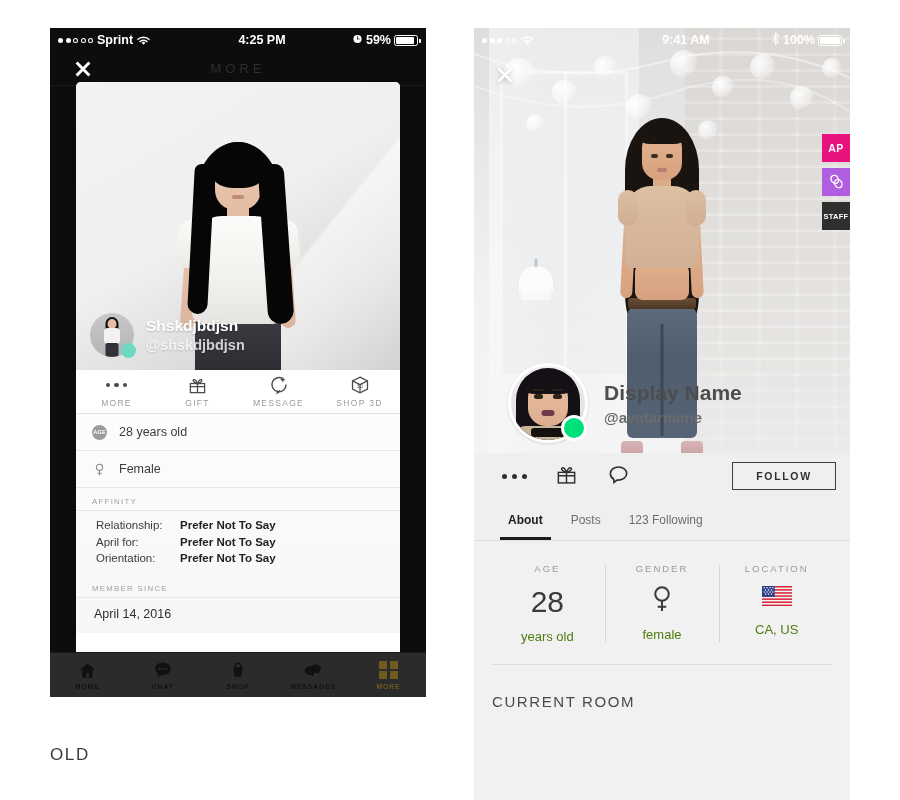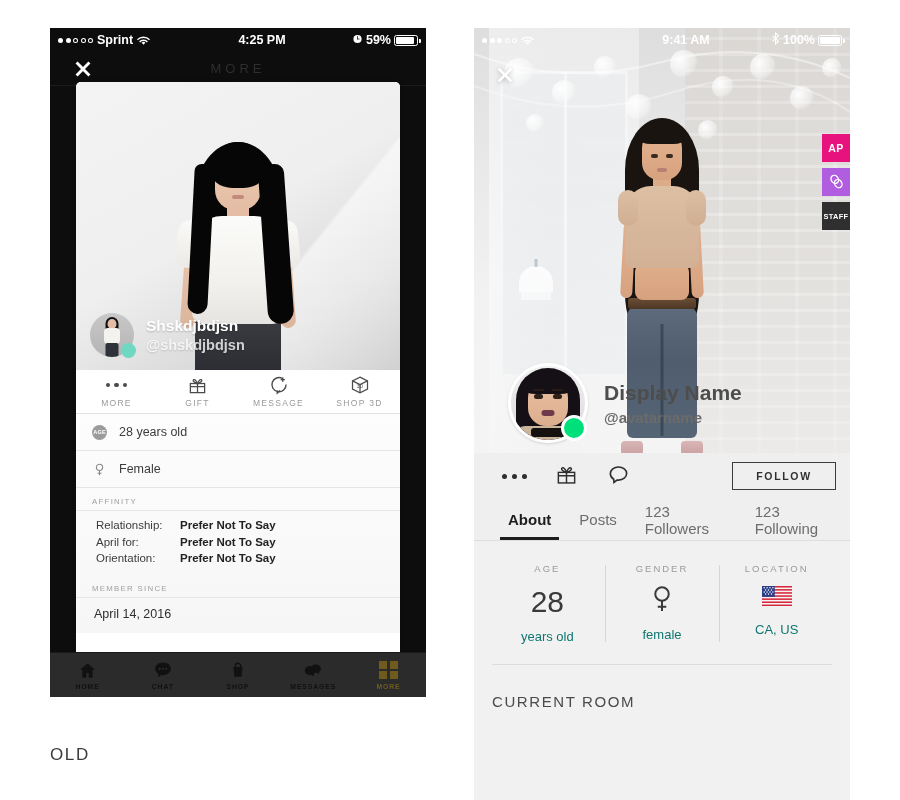--- a/index.html
+++ b/index.html
@@ -476,21 +476,21 @@
   }
 
   
   #new-tabs {
     position:absolute; left:0; right:0; top: 471px; height: 42px; z-index: 6;
     display:flex; align-items: stretch; padding-left: 20px;
     border-bottom: 1px solid #dedede;
   }
   .new-tab {
     display:flex; align-items:center; justify-content:flex-end;
-    padding: 0 14px; font-size: 15px; color: #6d6d6d; position:relative;
+    padding: 0 14px; font-size: 12px; color: #6d6d6d; position:relative;
   }
   .new-tab.active { color: #1d1d1d; font-weight: bold; }
   .new-tab.active::after {
     content:''; position:absolute; left: 6px; right: 6px; bottom: 0;
     height: 3px; background:#1d1d1d;
   }
 
   
   #new-about {
     position:absolute; left:0; right:0; top: 513px; bottom: 0; z-index: 5;
@@ -498,21 +498,21 @@
   }
   #new-stats { display:flex; padding: 22px 16px 20px 16px; }
   .stat { flex:1; display:flex; flex-direction:column; align-items:center; position:relative; }
   .stat + .stat::before {
     content:''; position:absolute; left: 0; top: 2px; bottom: 2px; width:1px; background:#d6d6d6;
   }
   .stat .s-label { font-size: 9.5px; letter-spacing: 2px; color:#9a9a9a; }
   .stat .s-big { font-size: 30px; color:#3a3a3a; margin-top: 13px; line-height: 1; font-weight: 400;}
   .stat .s-sym { margin-top: 9px; height: 32px; display:flex; align-items:center; color:#3a3a3a;}
   .stat .s-flag { margin-top: 12px; font-size: 24px; line-height: 1; }
-  .stat .s-sub { font-size: 13px; color:#0f766e; margin-top: 12px;}
+  .stat .s-sub { font-size: 13px; color:#4d7c0f; margin-top: 12px;}
 
   #new-divider { height:1px; background:#dddddd; margin: 0 18px; }
   #current-room-label {
     font-size: 15px; letter-spacing: 1.6px; color: #4a4a4a;
     padding: 28px 18px 0 18px;
   }
 </style>
 </head>
 <body>
 
@@ -899,23 +899,20 @@
         <span>FOLLOW</span>
       </div>
     </div>
 
     <div id="new-tabs">
       <div class="new-tab active">
         <span>About</span>
       </div>
       <div class="new-tab">
         <span>Posts</span>
-      </div>
-      <div class="new-tab">
-        <span>123 Followers</span>
       </div>
       <div class="new-tab">
         <span>123 Following</span>
       </div>
     </div>
 
     <div id="new-about">
       <div id="new-stats">
         <div class="stat">
           <div class="s-label">AGE</div>

